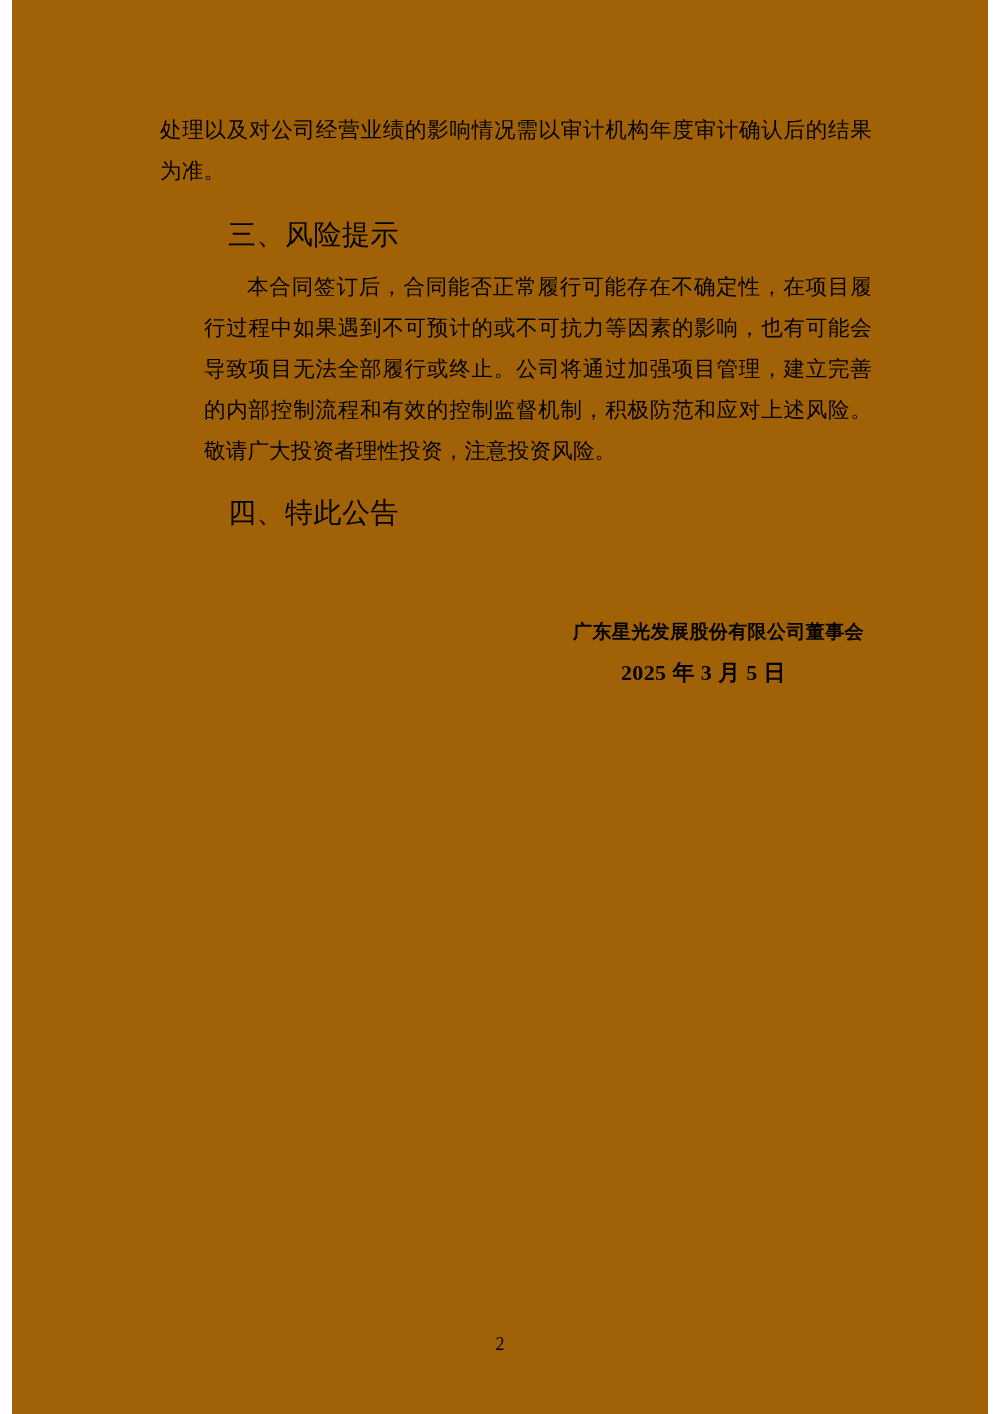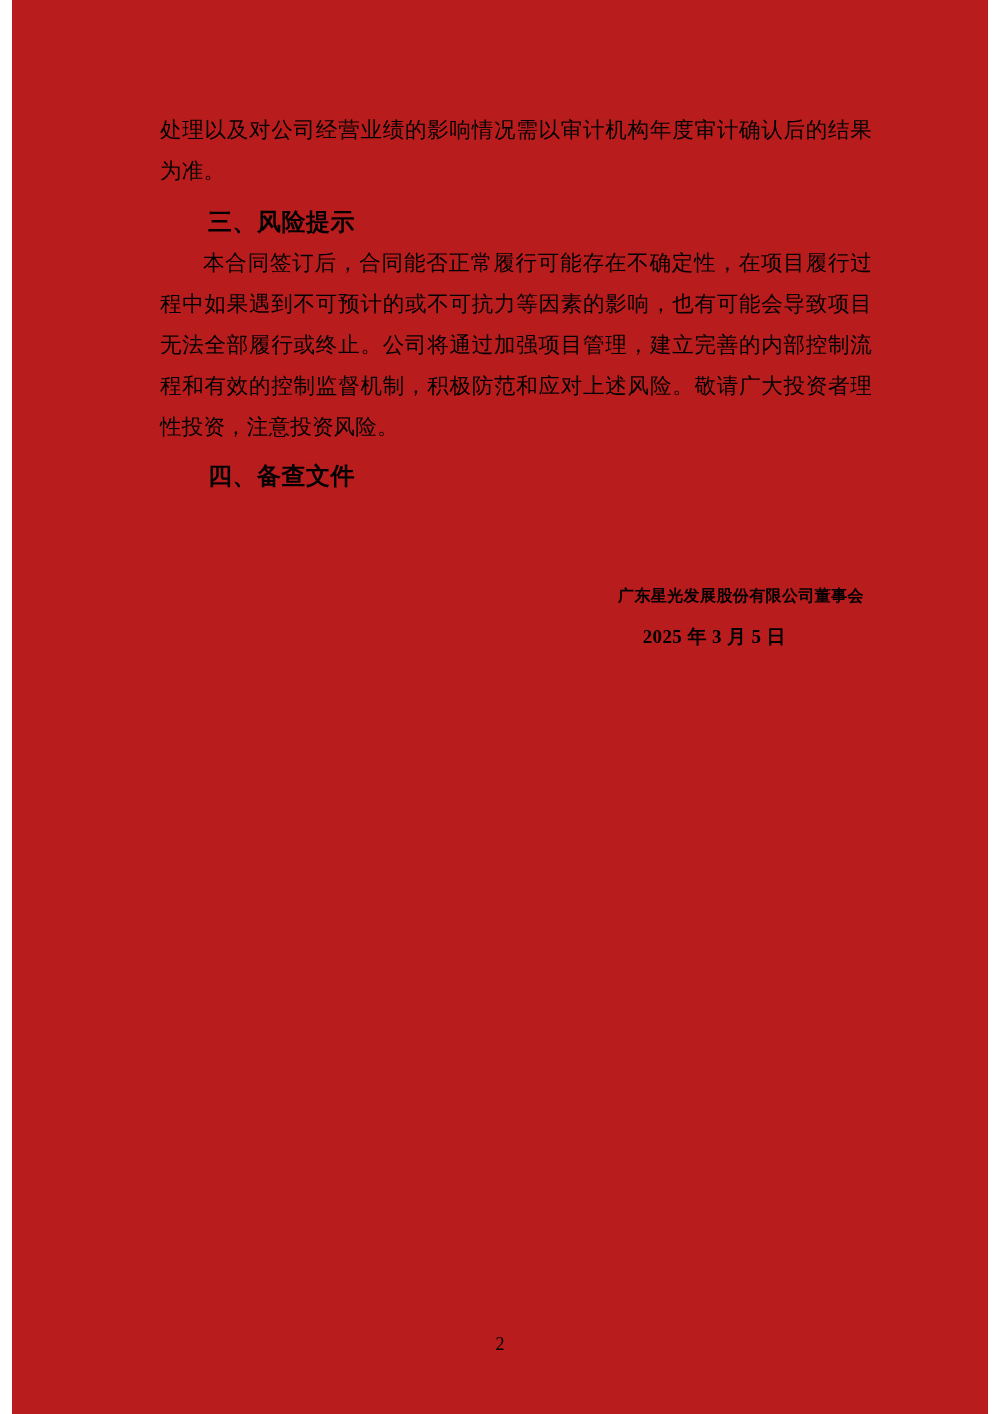--- a/index.html
+++ b/index.html
@@ -9,63 +9,64 @@
   }
   body {
     font-family: "Liberation Serif", "DejaVu Serif", serif;
     color: #000000;
   }
   .page {
     position: relative;
     width: 976px;
     height: 1414px;
     margin: 0 auto;
-    background: #b91c1c;
+    background: #a16207;
     overflow: hidden;
   }
   .content {
     position: absolute;
     left: 148px;
     top: 110px;
     width: 712px;
   }
   .para {
     font-size: 21.5px;
     line-height: 41px;
     text-align: justify;
     text-justify: inter-ideograph;
     letter-spacing: 0.2px;
     margin: 0;
   }
   .para.indent {
     text-indent: 2em;
+    margin-left: 44px;
   }
   .heading {
-    font-size: 24px;
+    font-size: 28px;
     line-height: 41px;
-    font-weight: bold;
-    margin: 0;
+    font-weight: normal;
+    margin: 12px;
     text-indent: 2em;
     letter-spacing: 0.5px;
   }
   .spacer-sm { height: 8px; }
   .gap-after-first { height: 10px; }
   .signature-block {
     margin-top: 78px;
     text-align: right;
     padding-right: 8px;
   }
   .sig-line {
-    font-size: 16px;
+    font-size: 19px;
     line-height: 41px;
     font-weight: bold;
     letter-spacing: 0.4px;
   }
   .sig-date {
-    font-size: 19px;
+    font-size: 22px;
     line-height: 41px;
     font-weight: bold;
     letter-spacing: 0.4px;
     padding-right: 78px;
   }
   .page-number {
     position: absolute;
     left: 0;
     right: 0;
     top: 1334px;
@@ -83,21 +84,21 @@
     <p class="para">处理以及对公司经营业绩的影响情况需以审计机构年度审计确认后的结果为准。</p>
 
     <div class="gap-after-first"></div>
 
     <h2 class="heading">三、风险提示</h2>
 
     <p class="para indent">本合同签订后，合同能否正常履行可能存在不确定性，在项目履行过程中如果遇到不可预计的或不可抗力等因素的影响，也有可能会导致项目无法全部履行或终止。公司将通过加强项目管理，建立完善的内部控制流程和有效的控制监督机制，积极防范和应对上述风险。敬请广大投资者理性投资，注意投资风险。</p>
 
     <div class="spacer-sm"></div>
 
-    <h2 class="heading">四、备查文件</h2>
+    <h2 class="heading">四、特此公告</h2>
 
 
 
     <div class="signature-block">
       <div class="sig-line">广东星光发展股份有限公司董事会</div>
       <div class="sig-date">2025 年 3 月 5 日</div>
     </div>
 
   </div>
 

